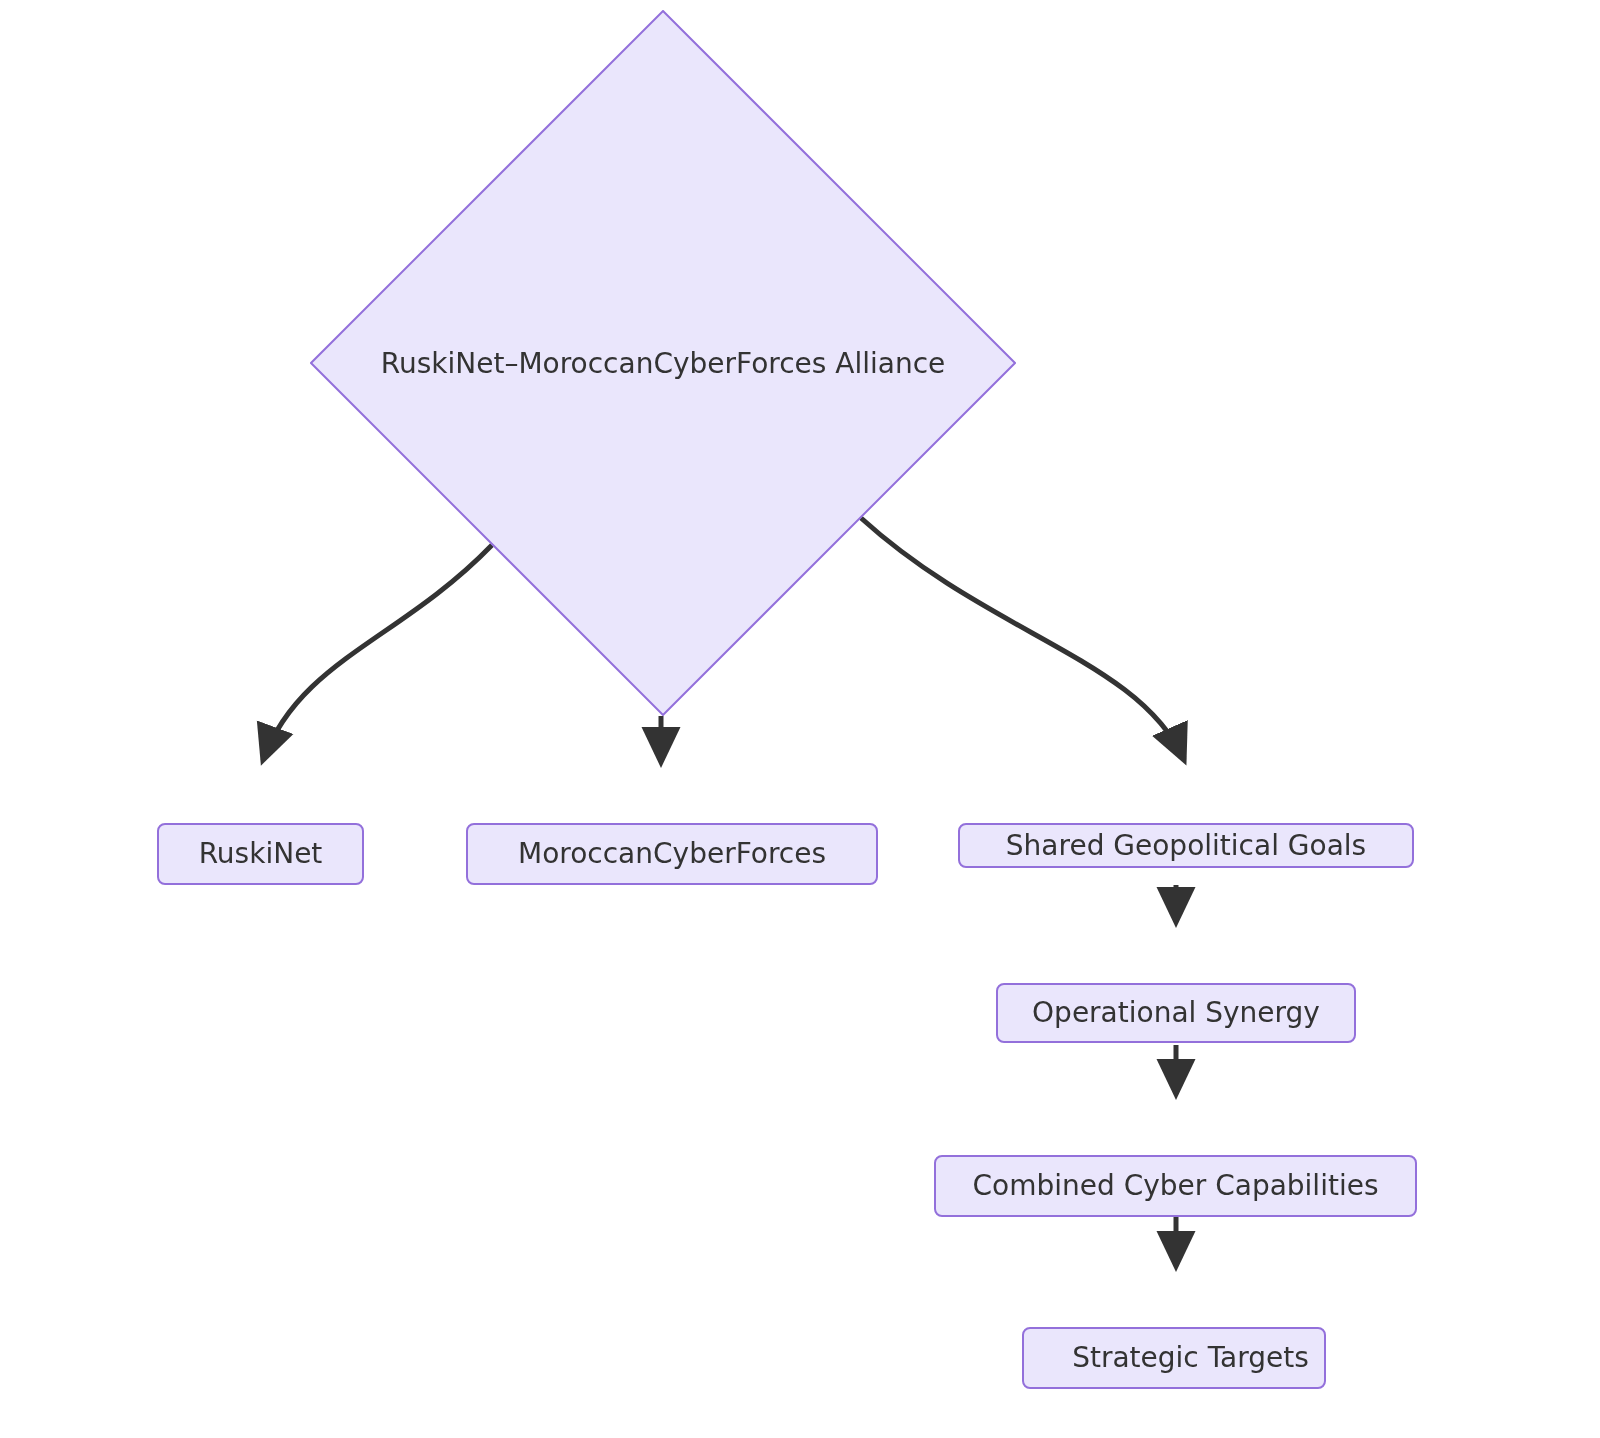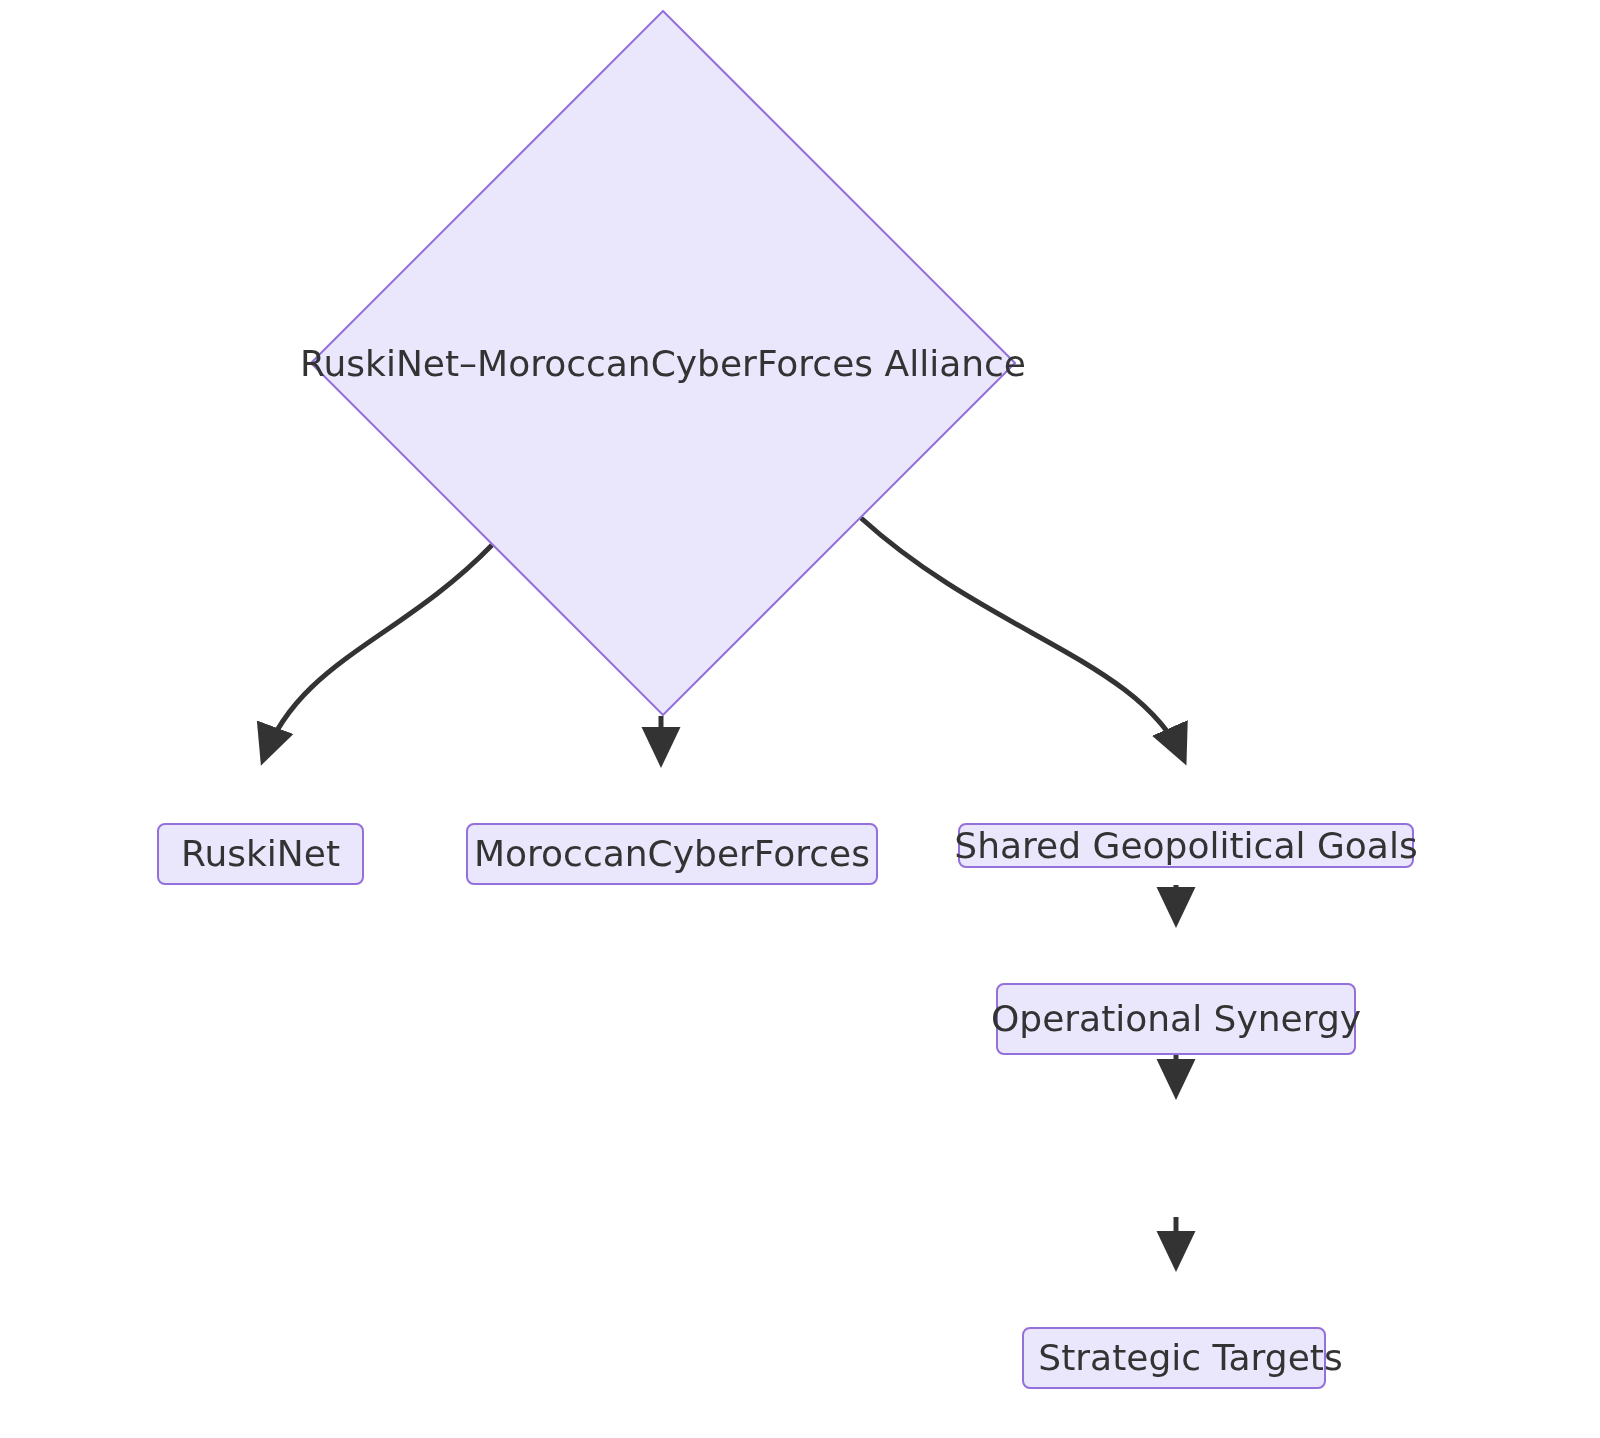--- a/index.html
+++ b/index.html
@@ -43,21 +43,21 @@
     border: 2px solid #9370db;
     border-radius: 8px;
     color: #333333;
     font-size: 28px;
     line-height: 1.2;
     white-space: nowrap;
   }
 
   .node-label {
     color: #333333;
-    font-size: 36px;
+    font-size: 28px;
     white-space: nowrap;
   }
 
   
   .node-decision {
     position: absolute;
     display: flex;
     align-items: center;
     justify-content: center;
     background: transparent;
@@ -73,21 +73,21 @@
   .node-decision .node-label {
     position: relative;
     z-index: 2;
   }
 
   
   #node-alliance      { left: 310px;  top: 10px;   width: 706px; height: 706px; }
   #node-ruskinet      { left: 157px;  top: 823px;  width: 207px; height: 62px;  }
   #node-mcf           { left: 466px;  top: 823px;  width: 412px; height: 62px;  }
   #node-goals         { left: 958px;  top: 823px;  width: 456px; height: 45px;  }
-  #node-synergy       { left: 996px;  top: 983px;  width: 360px; height: 72px;  }
+  #node-synergy       { left: 996px;  top: 983px;  width: 360px; height: 60px;  }
   #node-capabilities  { left: 934px;  top: 1155px; width: 483px; height: 62px;  }
   #node-targets       { left: 1022px; top: 1327px; width: 304px; height: 62px; padding-left: 33px;  }
 </style>
 </head>
 <body>
 
 <div id="diagram-canvas">
 
   <svg class="edge-layer" viewBox="0 0 1600 1438" width="1600" height="1438" xmlns="http://www.w3.org/2000/svg">
     <defs>
@@ -125,18 +125,21 @@
   </div>
 
   <div class="node" id="node-goals">
     <span class="node-label">Shared Geopolitical Goals</span>
   </div>
 
   <div class="node" id="node-synergy">
     <span class="node-label">Operational Synergy</span>
   </div>
 
+  <div class="node" id="node-capabilities">
+    <span class="node-label">Combined Cyber Capabilities</span>
+  </div>
 
   <div class="node" id="node-targets">
     <span class="node-label">Strategic Targets</span>
   </div>
 
 </div>
 
 </body></html>

